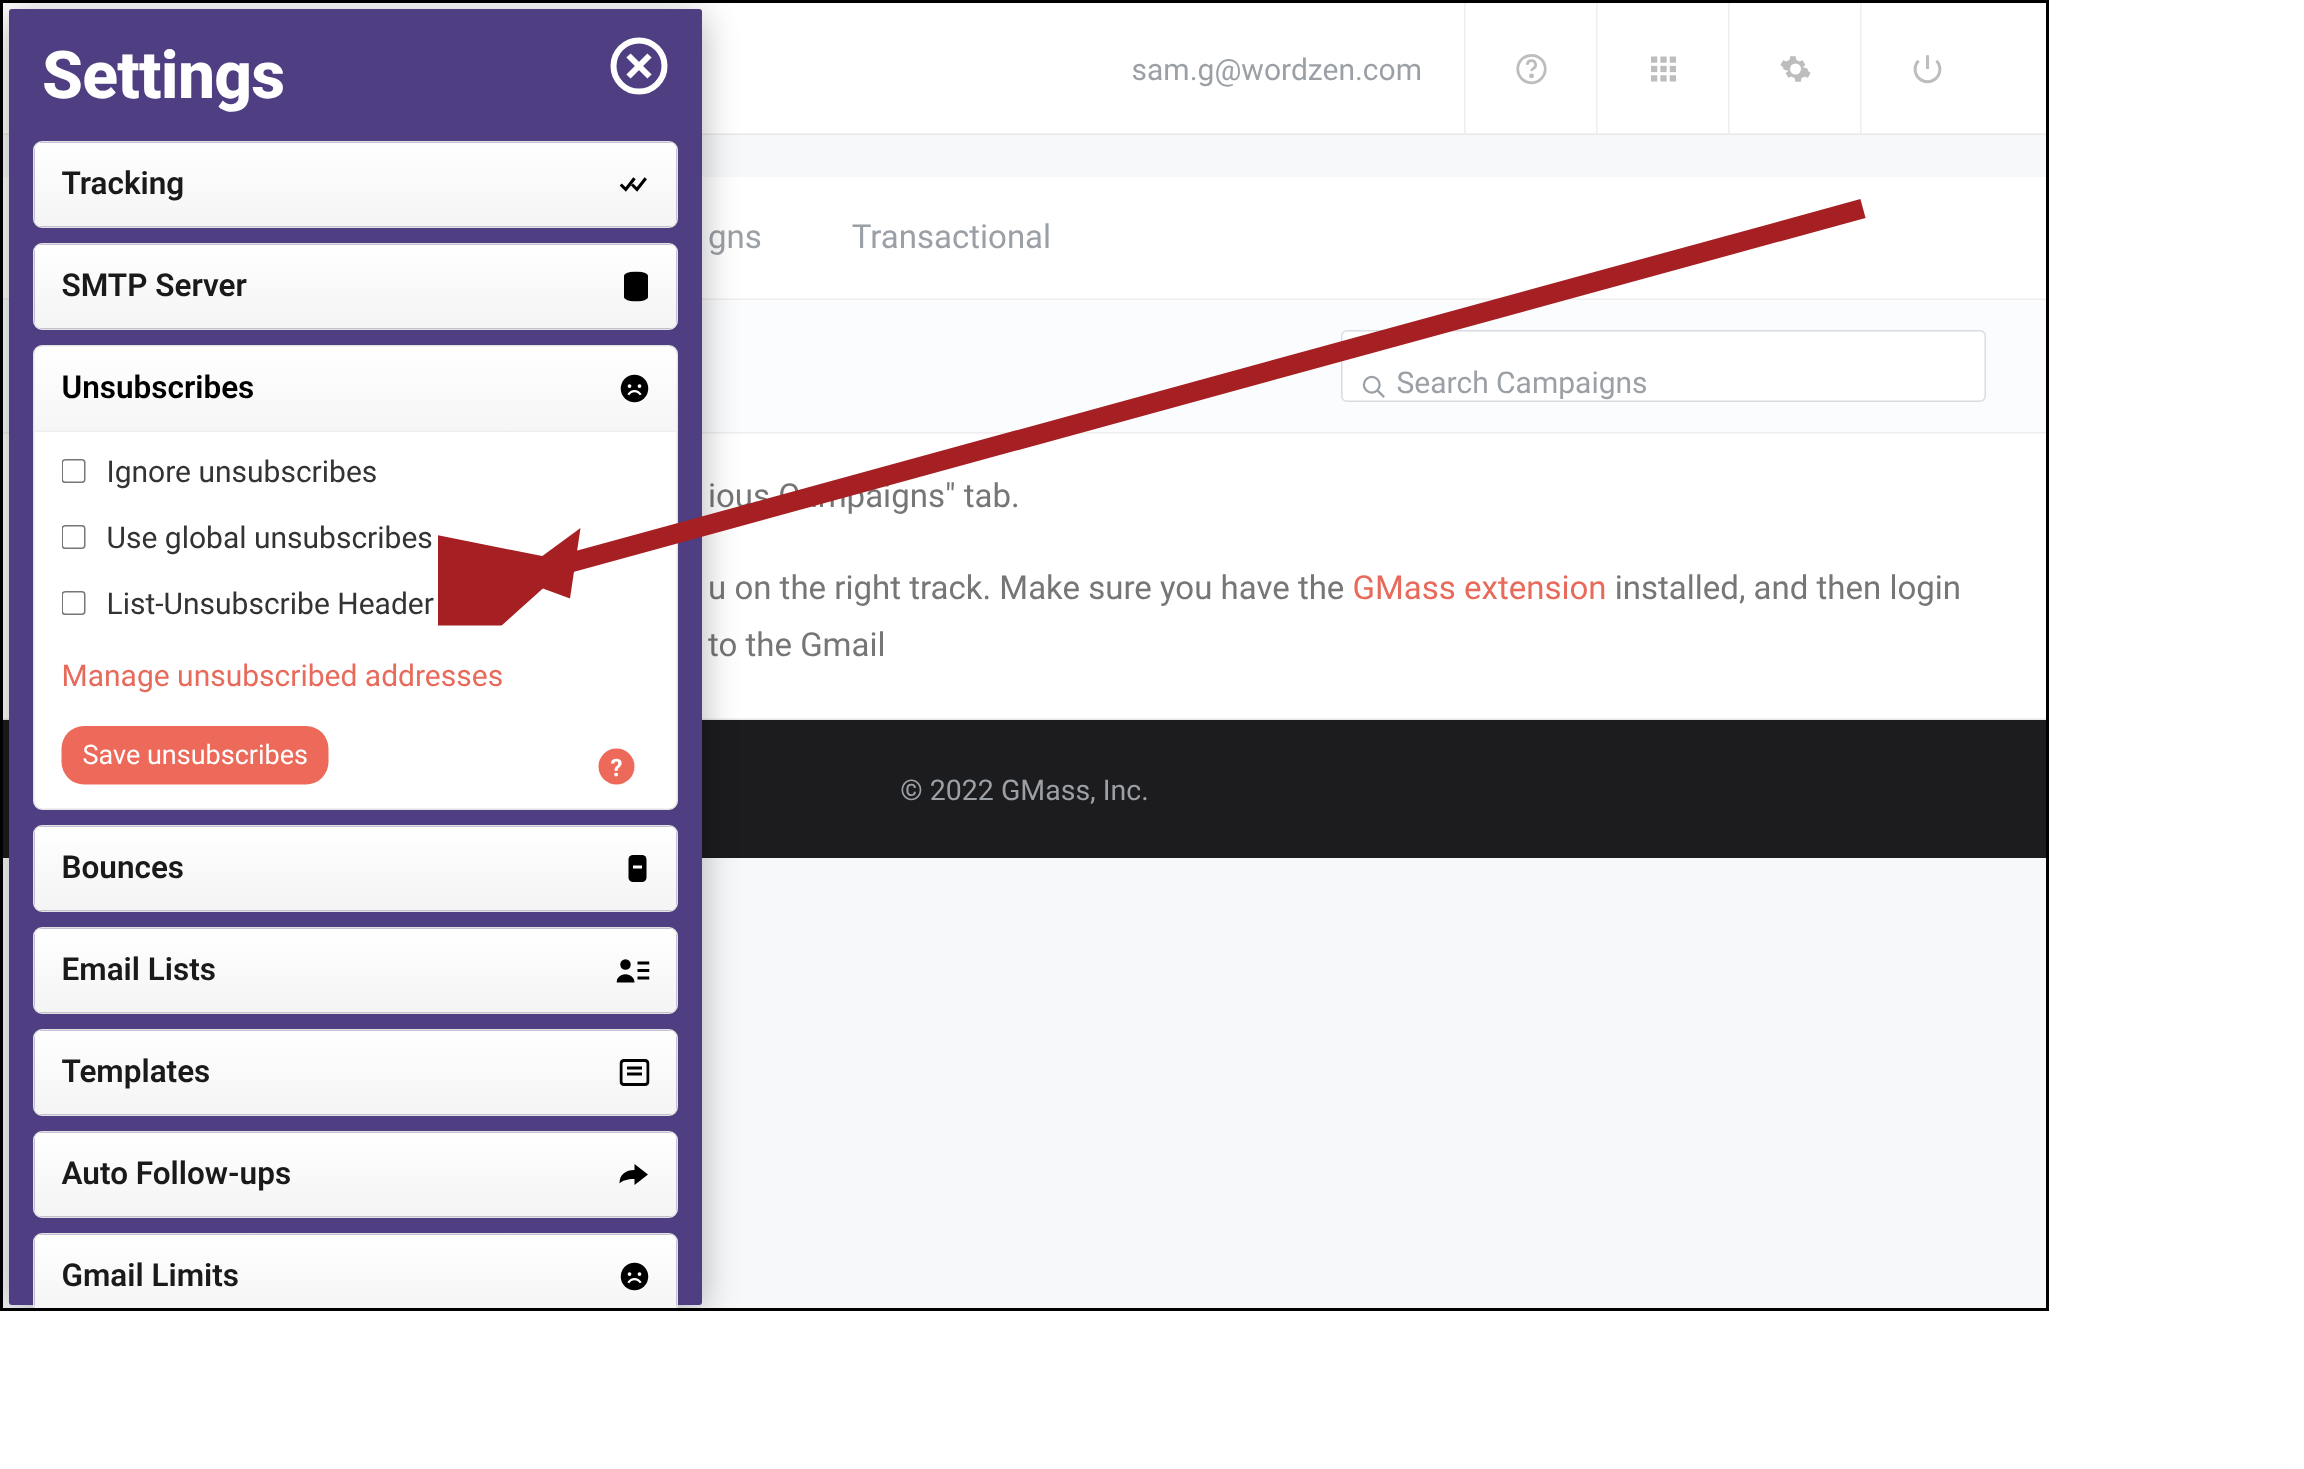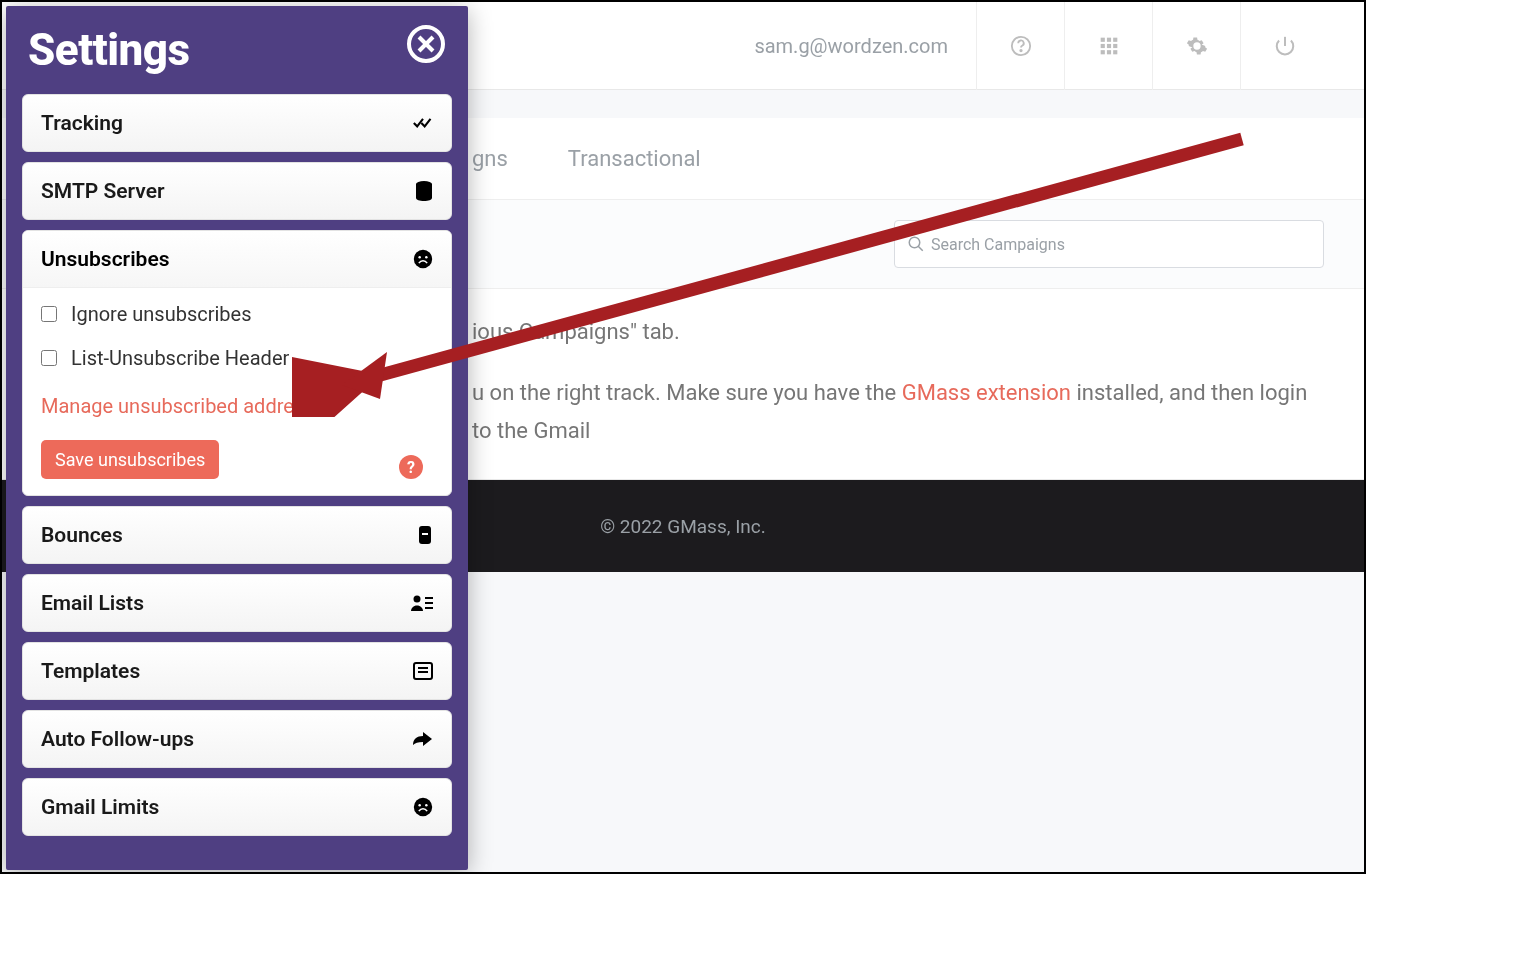--- a/index.html
+++ b/index.html
@@ -55,23 +55,23 @@
     border-bottom: 1px solid #eee;
     background:#fbfcfd;
   }
   .searchbox {
     width: 430px;
     height: 48px;
     border:1px solid #d9dce1;
     border-radius: 4px;
     padding: 0 12px;
     display:flex;
-    align-items:center;
+    align-items:flex-end;
     color:#9aa0a6;
-    font-size:16px;
+    font-size:20px;
     gap:6px;
     background:#fff;
   }
   .bodytext {
     padding: 24px 40px 30px 470px;
     color:#767676;
     font-size:22px;
     line-height:1.7;
   }
   .bodytext a { color:#e76a5b; text-decoration:none; }
@@ -155,21 +155,21 @@
   .managelink {
     color:#e76a5b;
     font-size:20px;
     padding: 18px 18px 10px 18px;
     display:block;
   }
   .savebtn {
     background:#ed6a5a;
     color:#fff;
     border:none;
-    border-radius:5px;
+    border-radius:15px;
     font-size:18px;
     padding: 9px 14px;
     margin: 12px 0 16px 18px;
     cursor:pointer;
   }
   .helpbadge {
     width:24px; height:24px;
     background:#ed6a5a;
     color:#fff;
     border-radius:50%;
@@ -306,20 +306,24 @@
             <path d="M7 17c1.3-2 3-3 5-3s3.7 1 5 3" stroke="#fff" stroke-width="1.8" fill="none"></path>
           </svg>
       </span>
     </div>
     <label class="checkrow">
       <input type="checkbox" style="">
       <span>Ignore unsubscribes</span>
     </label>
     <label class="checkrow">
       <input type="checkbox" style="">
+      <span>Use global unsubscribes</span>
+    </label>
+    <label class="checkrow">
+      <input type="checkbox" style="">
       <span>List-Unsubscribe Header</span>
     </label>
     <a class="managelink">Manage unsubscribed addresses</a>
     <button class="savebtn">Save unsubscribes</button>
     <div class="helpbadge">?</div>
   </div>
 
   <div class="section">
     <span>Bounces</span>
     <span class="icon">

